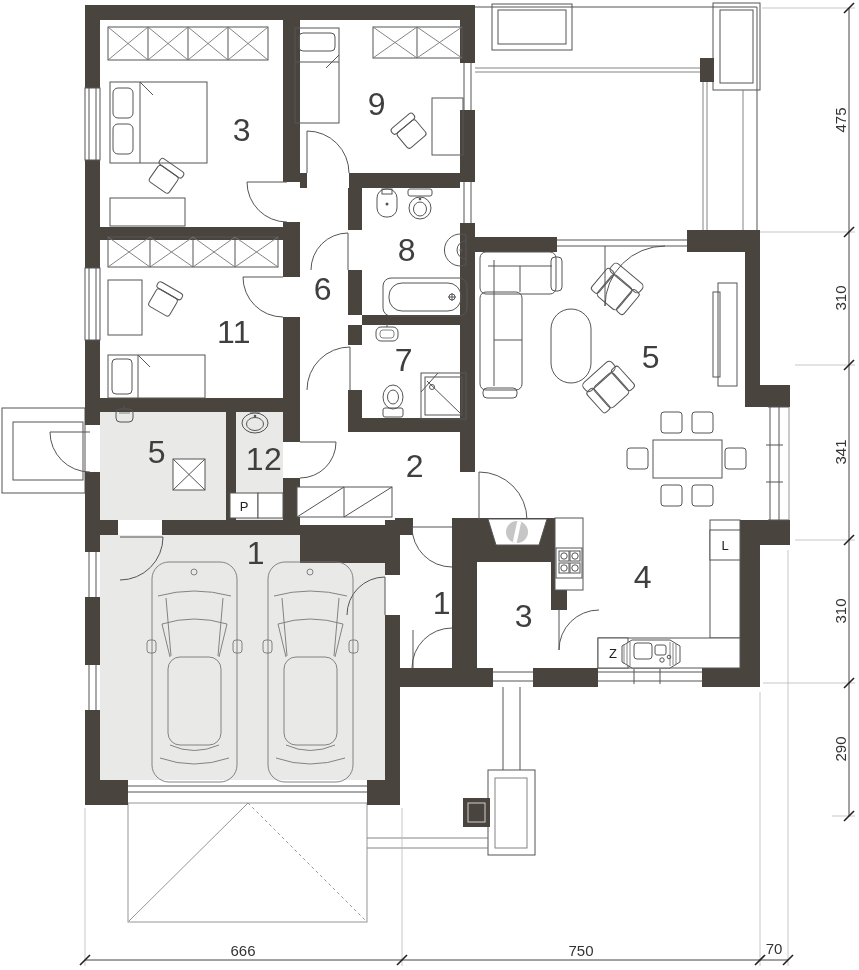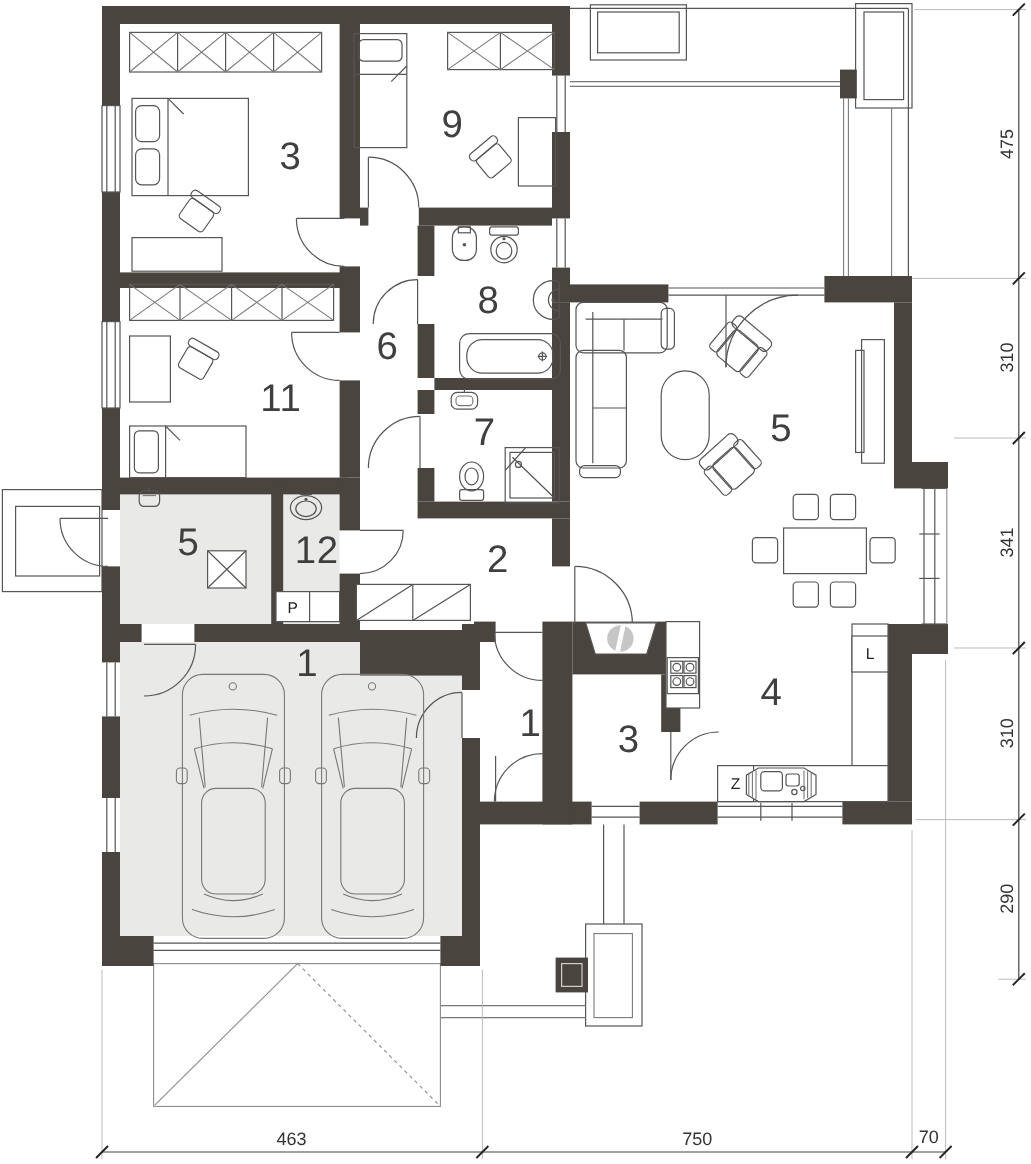--- a/index.html
+++ b/index.html
@@ -497,16 +497,16 @@
 
   <div class="lbl fix" style="left:244px;top:506px">P</div>
   <div class="lbl fix" style="left:725px;top:545px">L</div>
   <div class="lbl fix" style="left:613px;top:653px">Z</div>
 
   <div class="lbl dim dimr" style="left:840px;top:120px">475</div>
   <div class="lbl dim dimr" style="left:840px;top:298px">310</div>
   <div class="lbl dim dimr" style="left:840px;top:452px">341</div>
   <div class="lbl dim dimr" style="left:840px;top:611px">310</div>
   <div class="lbl dim dimr" style="left:840px;top:749px">290</div>
-  <div class="lbl dim" style="left:243px;top:950px">463</div>
+  <div class="lbl dim" style="left:243px;top:950px">666</div>
   <div class="lbl dim" style="left:581px;top:950px">750</div>
   <div class="lbl dim" style="left:774px;top:948px">70</div>
 </div>
 
 </body></html>

